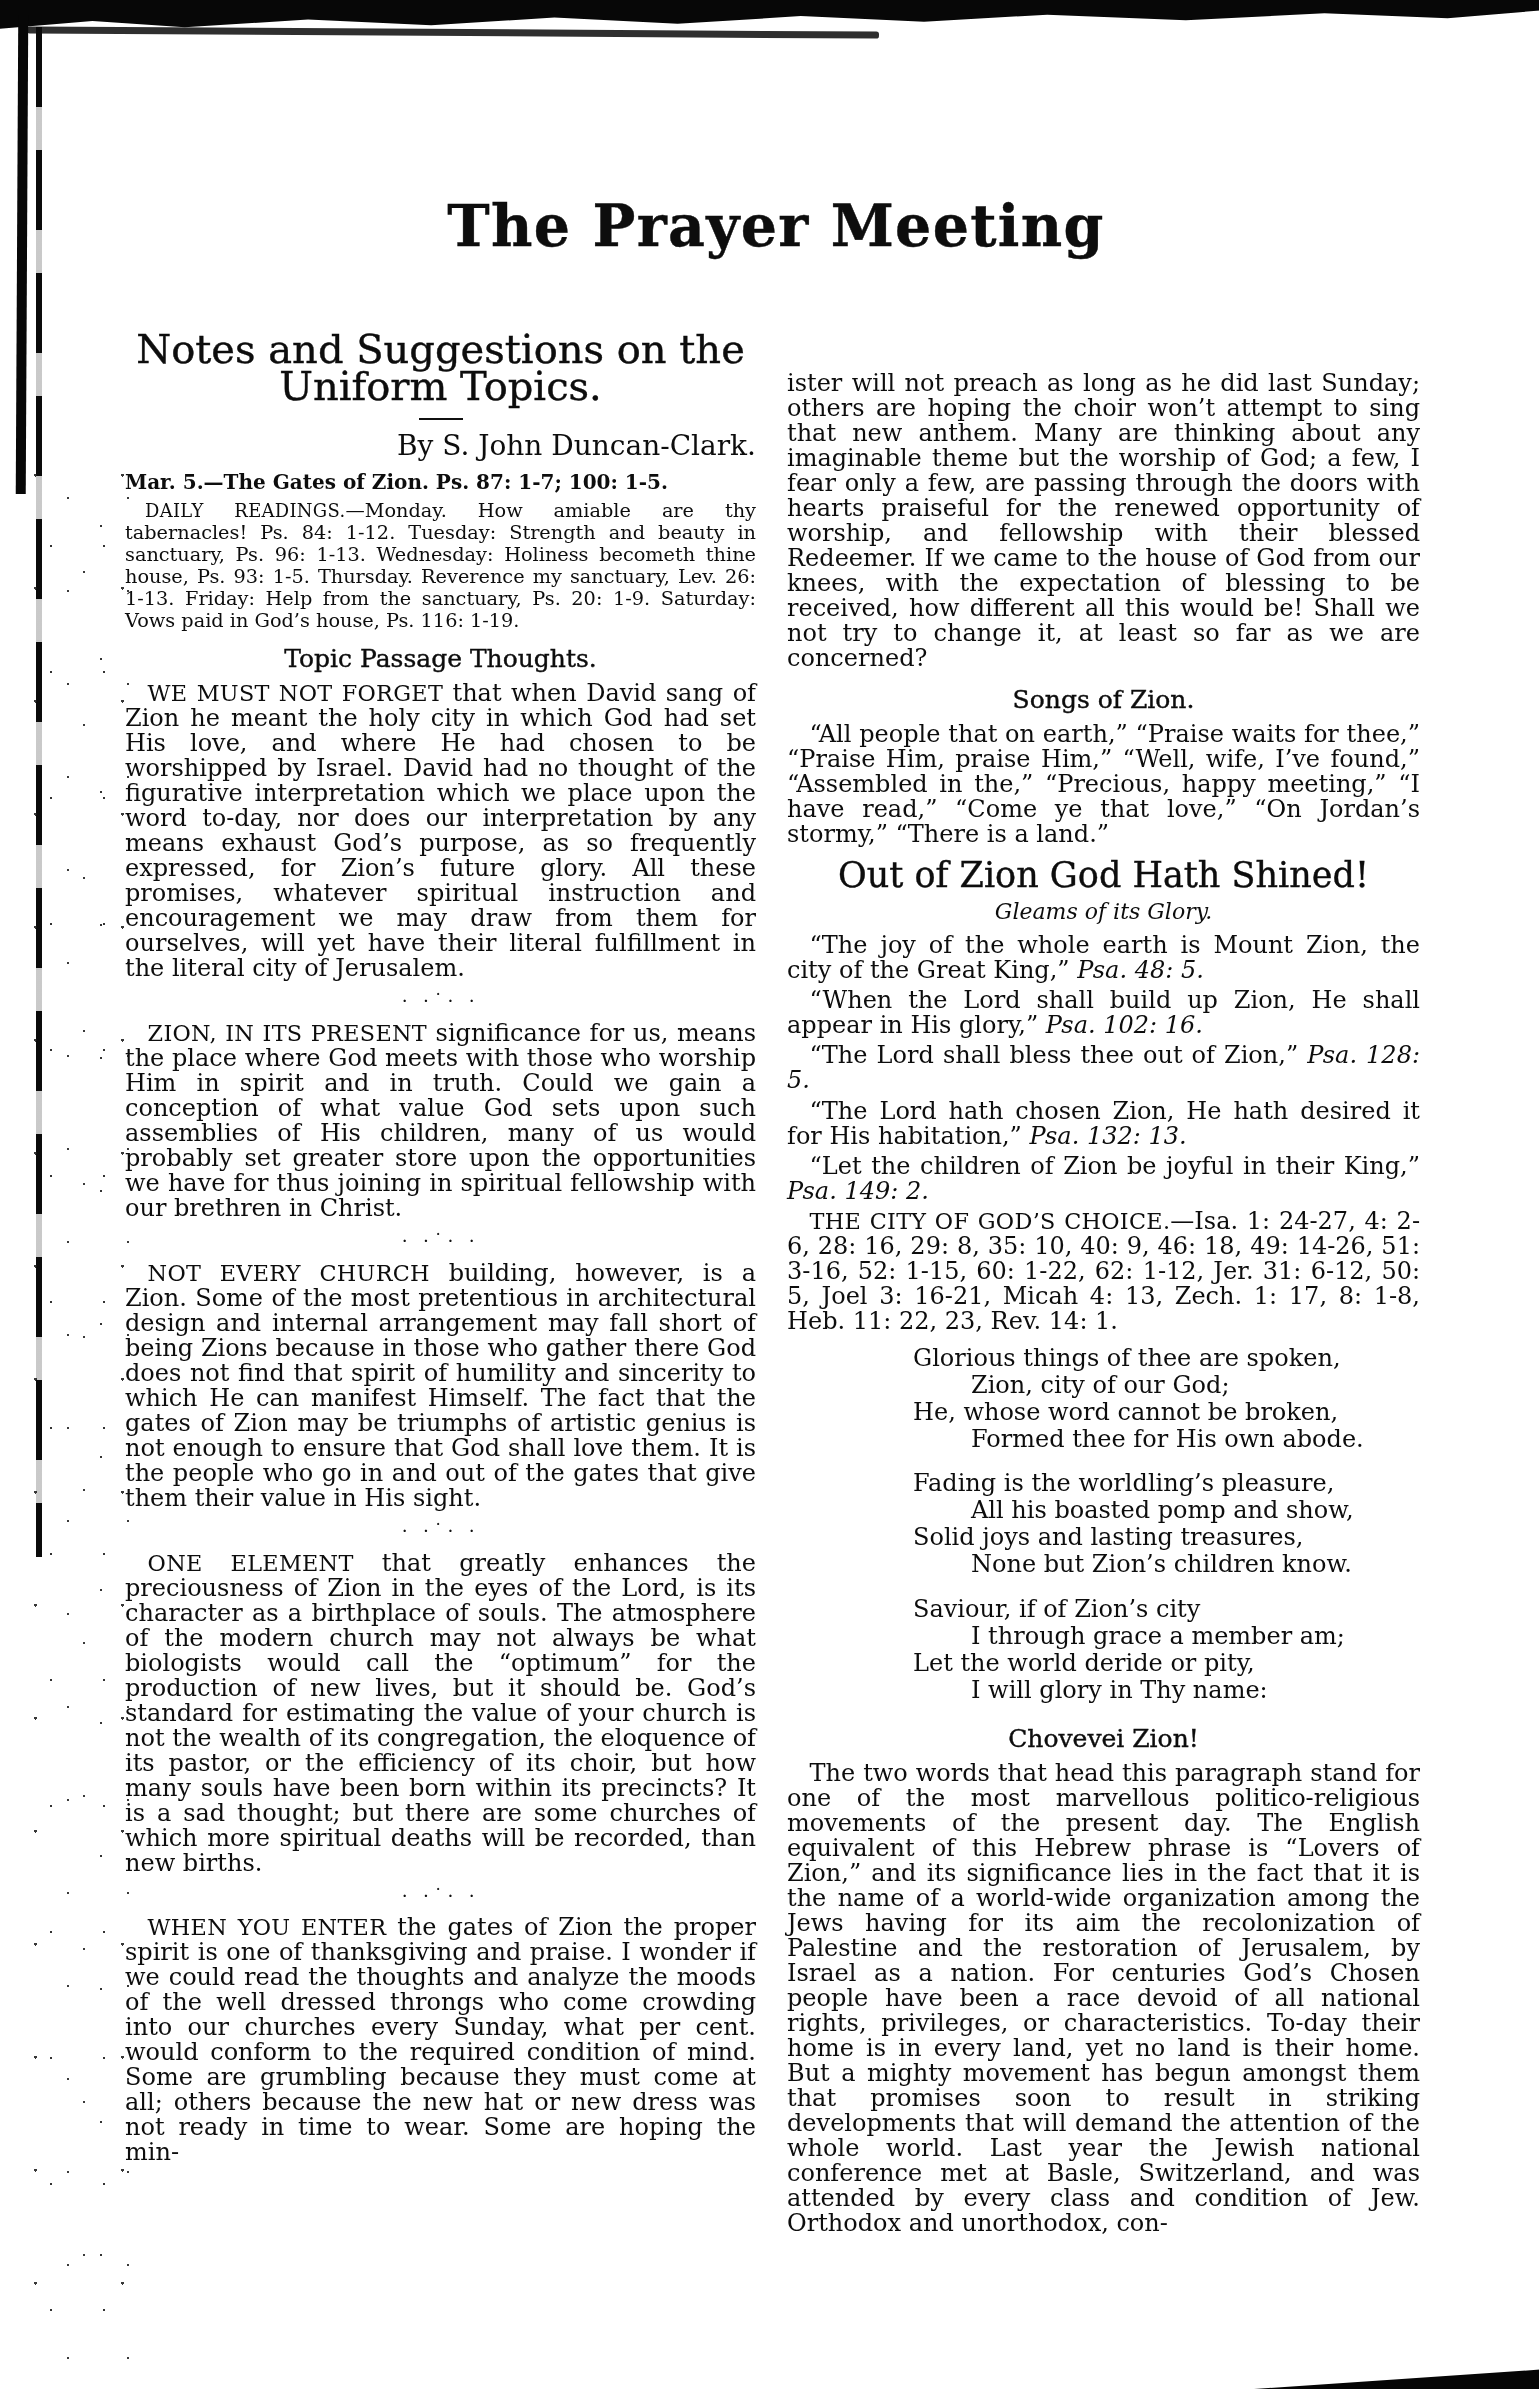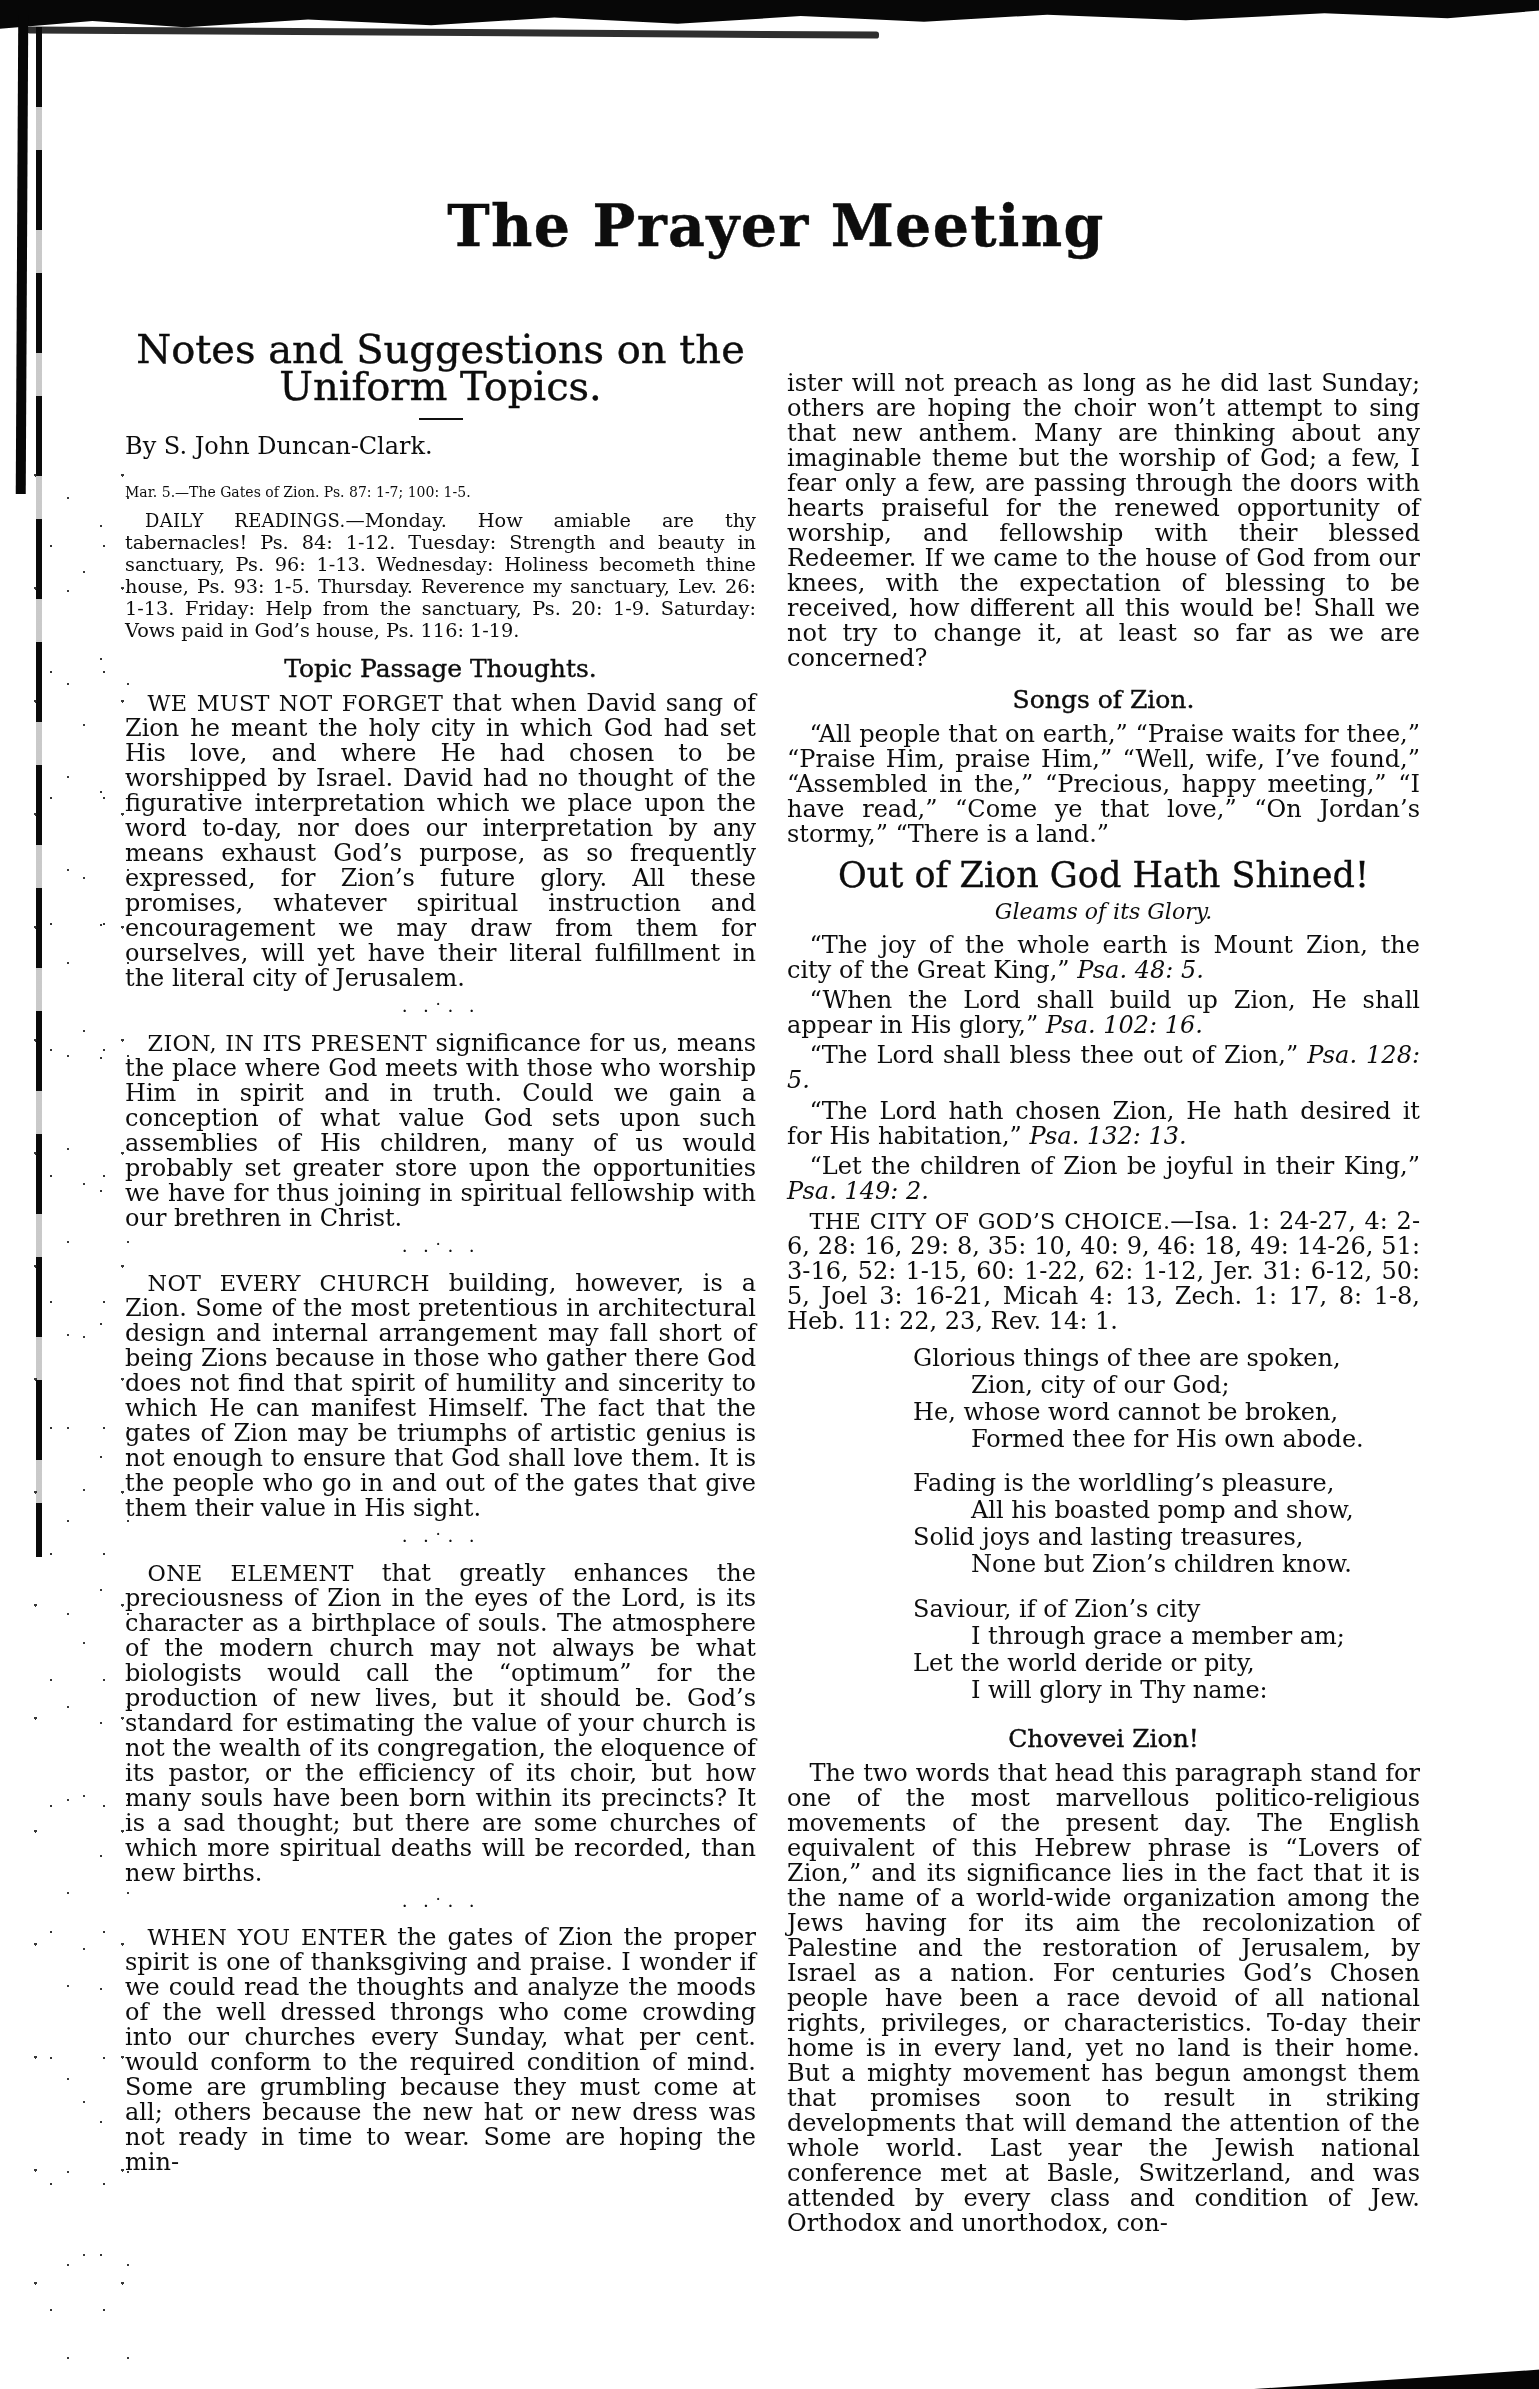--- a/index.html
+++ b/index.html
@@ -51,23 +51,23 @@
     font-size:57px; line-height:67px; font-weight:700; letter-spacing:1.3px;
     text-align:center; margin-bottom:72px;
   }
 
   .columns { display:flex; gap:31px; align-items:flex-start; }
   .col-left  { width:631px; }
   .col-right { width:633px; padding-top:40px; }
 
   h2.notes { font-size:40px; line-height:37px; font-weight:400; text-align:center; }
   .rule { width:44px; border-top:2.7px solid #101010; margin:13.3px auto 9.3px; }
-  .byline { font-size:24px; line-height:32px; text-align:left; }
+  .byline { font-size:28px; line-height:32px; text-align:right; }
   h3.gates { font-size:31px; line-height:39px; font-weight:400; text-align:center; margin-top:4px; }
-  .refline { font-size:14px; line-height:27px; font-weight:400; margin-top:17px; }
+  .refline { font-size:20px; line-height:27px; font-weight:700; margin-top:7px; }
   p.daily { font-size:19.3px; line-height:22px; text-align:justify; text-indent:20px; margin-top:4px; }
   h4.subhead { font-size:25px; line-height:36px; font-weight:400; text-align:center; margin:9.3px 0 4px; }
   h4.shined { font-size:35px; }
   .gleams { font-size:22px; line-height:29px; font-style:italic; text-align:center; margin-bottom:6.7px; }
 
   p.body { font-size:24px; line-height:25px; text-align:justify; text-indent:22.6px; margin-bottom:10.6px; }
   p.cont { text-indent:0; }
   .lead { font-size:.93em; letter-spacing:0.3px; }
   .orn { text-align:center; font-size:18.6px; line-height:20px; letter-spacing:4.7px; margin:8px 0 9.3px; color:#111; }
 

